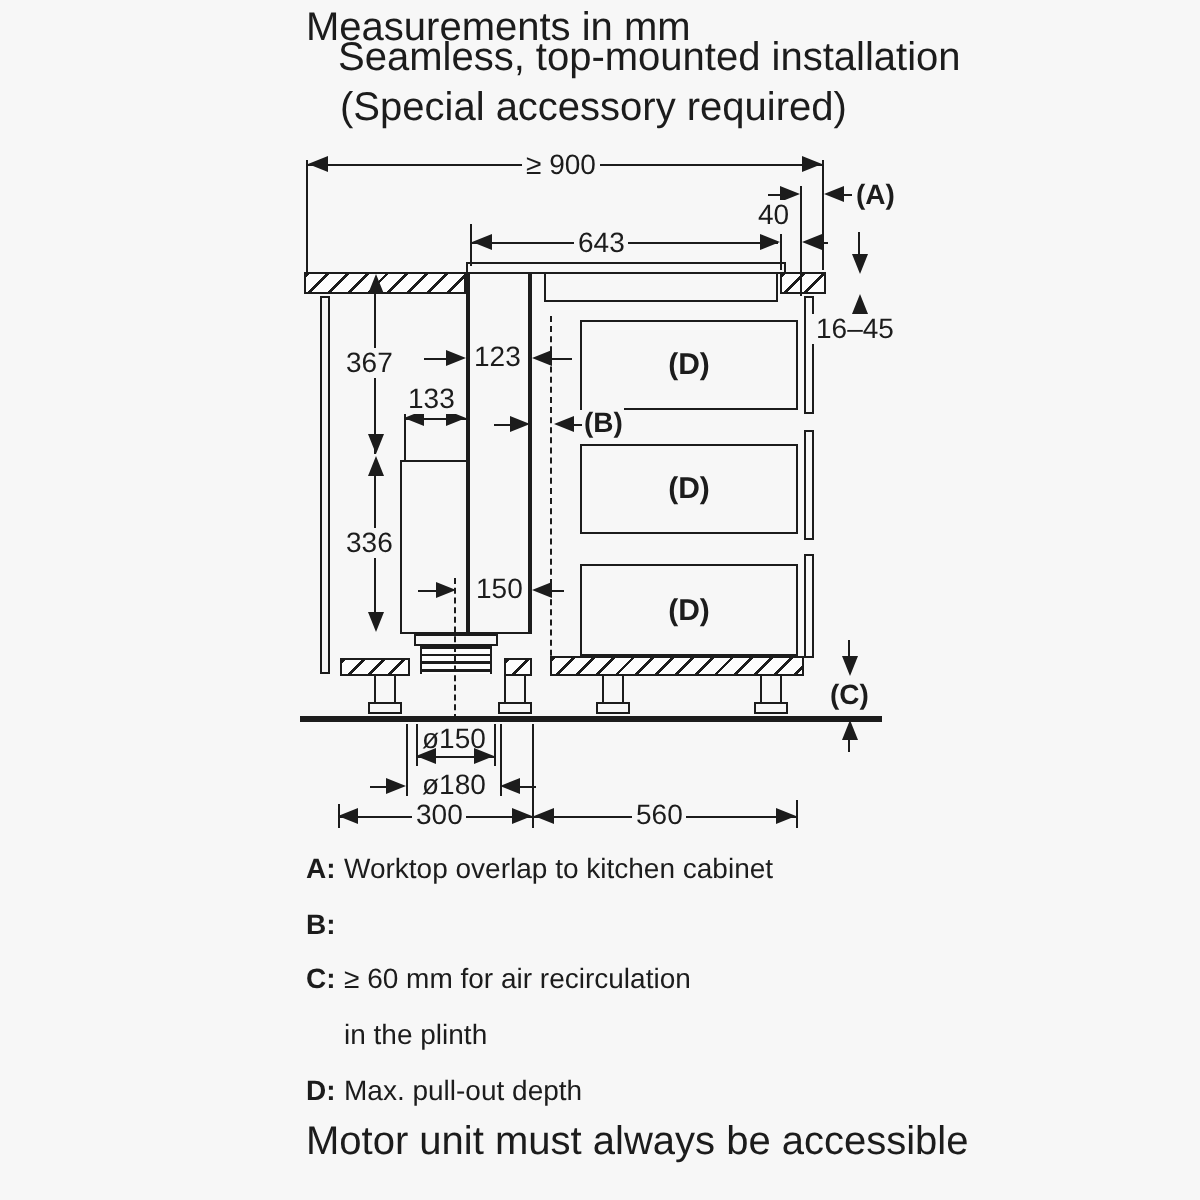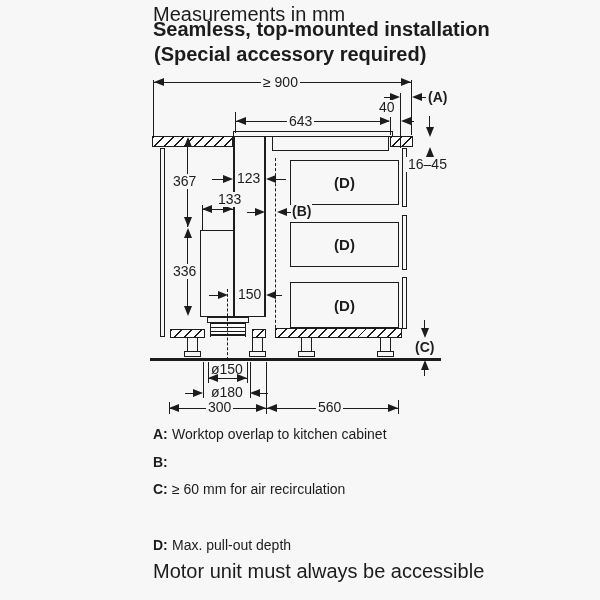--- a/index.html
+++ b/index.html
@@ -11,21 +11,21 @@
     width:600px;height:600px;
     background:var(--bg);
     font-family:"Liberation Sans", sans-serif;
     color:var(--ink);
     position:relative;
     overflow:hidden;
   }
   .abs{position:absolute;}
   
   .t{position:absolute;font-size:20px;line-height:15px;white-space:nowrap;}
-  .b{font-weight:bold;}
+  .b{font-weight:normal;margin-left:16px;}
   
   .ln{position:absolute;background:var(--ink);}
   .box{position:absolute;border:1.2px solid var(--ink);background:var(--bg);box-sizing:border-box;}
   .hatch{position:absolute;border:1.2px solid var(--ink);box-sizing:border-box;
          background:repeating-linear-gradient(135deg, var(--ink) 0 1.3px, #fdfdfd 1.3px 7px);}
   .dashv{position:absolute;width:0;border-left:1.3px dashed var(--ink);}
   .cline{position:absolute;width:0;border-left:1.2px dashed var(--ink);}
   .corr{position:absolute;border-left:1.2px solid var(--ink);border-right:1.2px solid var(--ink);
         background:repeating-linear-gradient(180deg, var(--ink) 0 1.4px, #fdfdfd 1.4px 3.8px);box-sizing:border-box;}
   
@@ -145,21 +145,21 @@
   <div class="ln" style="left:212px;top:179px;width:12px;height:1.2px;"></div>
   <div class="arr r" style="left:223px;top:175px;"></div>
   <div class="arr l" style="left:266px;top:175px;"></div>
   <div class="ln" style="left:276px;top:179px;width:10px;height:1.2px;"></div>
   <div class="dim" style="left:235px;top:171px;">123</div>
 
   <div class="ln" style="left:202px;top:205px;width:1.2px;height:25px;"></div>
   <div class="ln" style="left:203px;top:209px;width:30px;height:1.2px;"></div>
   <div class="arr l" style="left:202px;top:205px;"></div>
   <div class="arr r" style="left:223px;top:205px;"></div>
-  <div class="dim" style="left:216px;top:192px;">133</div>
+  <div class="dim" style="left:202px;top:192px;">133</div>
 
   <div class="ln" style="left:247px;top:212px;width:9px;height:1.2px;"></div>
   <div class="arr r" style="left:255px;top:208px;"></div>
   <div class="arr l" style="left:277px;top:208px;"></div>
   <div class="ln" style="left:287px;top:212px;width:4px;height:1.2px;"></div>
   <div class="ref" style="left:291px;top:204px;">(B)</div>
 
   <div class="ln" style="left:209px;top:295px;width:10px;height:1.2px;"></div>
   <div class="arr r" style="left:218px;top:291px;"></div>
   <div class="arr l" style="left:266px;top:291px;"></div>
@@ -207,18 +207,19 @@
   <span>Worktop overlap to kitchen cabinet</span>
 </div>
 <div class="lrow" style="left:153px;top:455px;">
   <b>B:</b>
 </div>
 <div class="lrow" style="left:153px;top:482px;">
   <b>C:</b>
   <span>≥ 60 mm for air recirculation</span>
 </div>
 <div class="lrow" style="left:172px;top:510px;flex-direction:column;">
+  <span>in the plinth</span>
 </div>
 <div class="lrow" style="left:153px;top:538px;">
   <b>D:</b>
   <span>Max. pull-out depth</span>
 </div>
 <div class="t" style="left:153px;top:564px;">Motor unit must always be accessible</div>
 
 </body></html>

